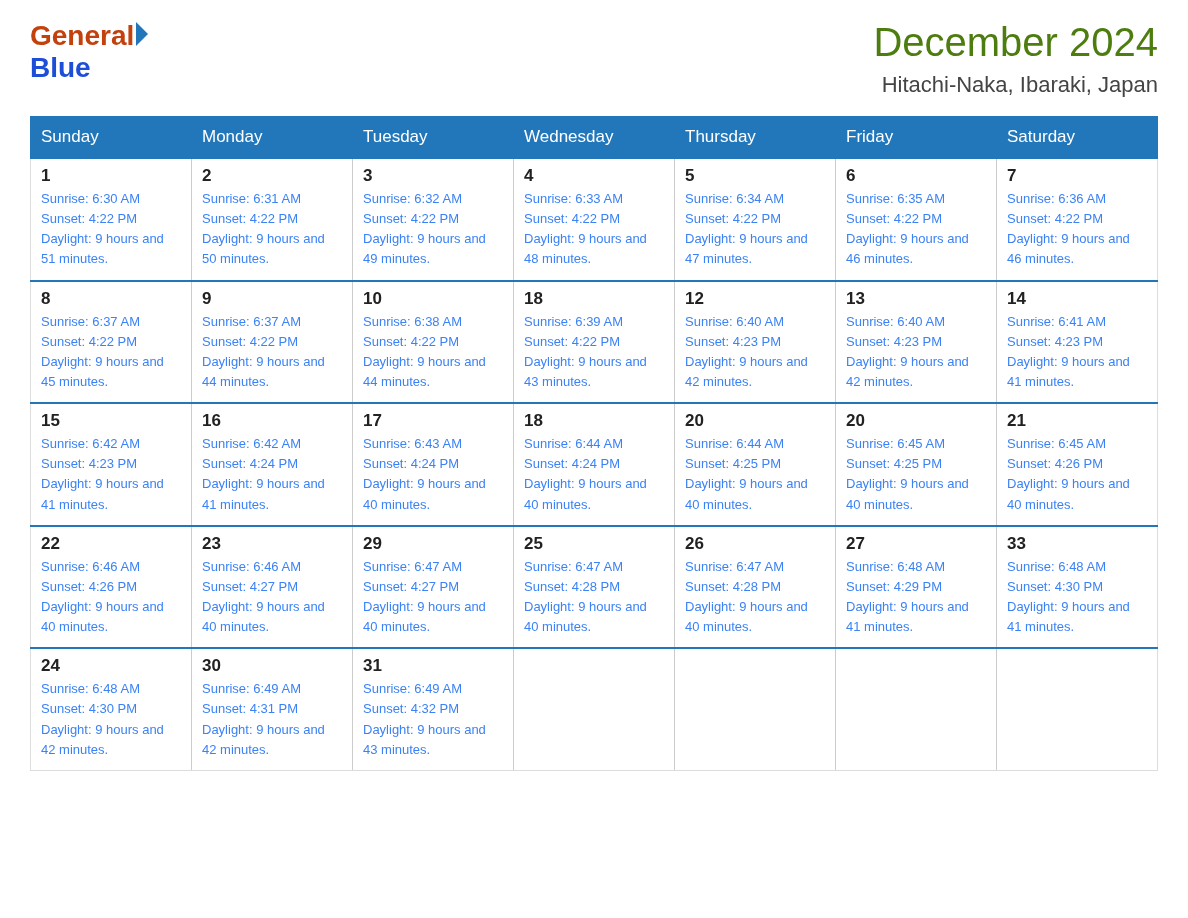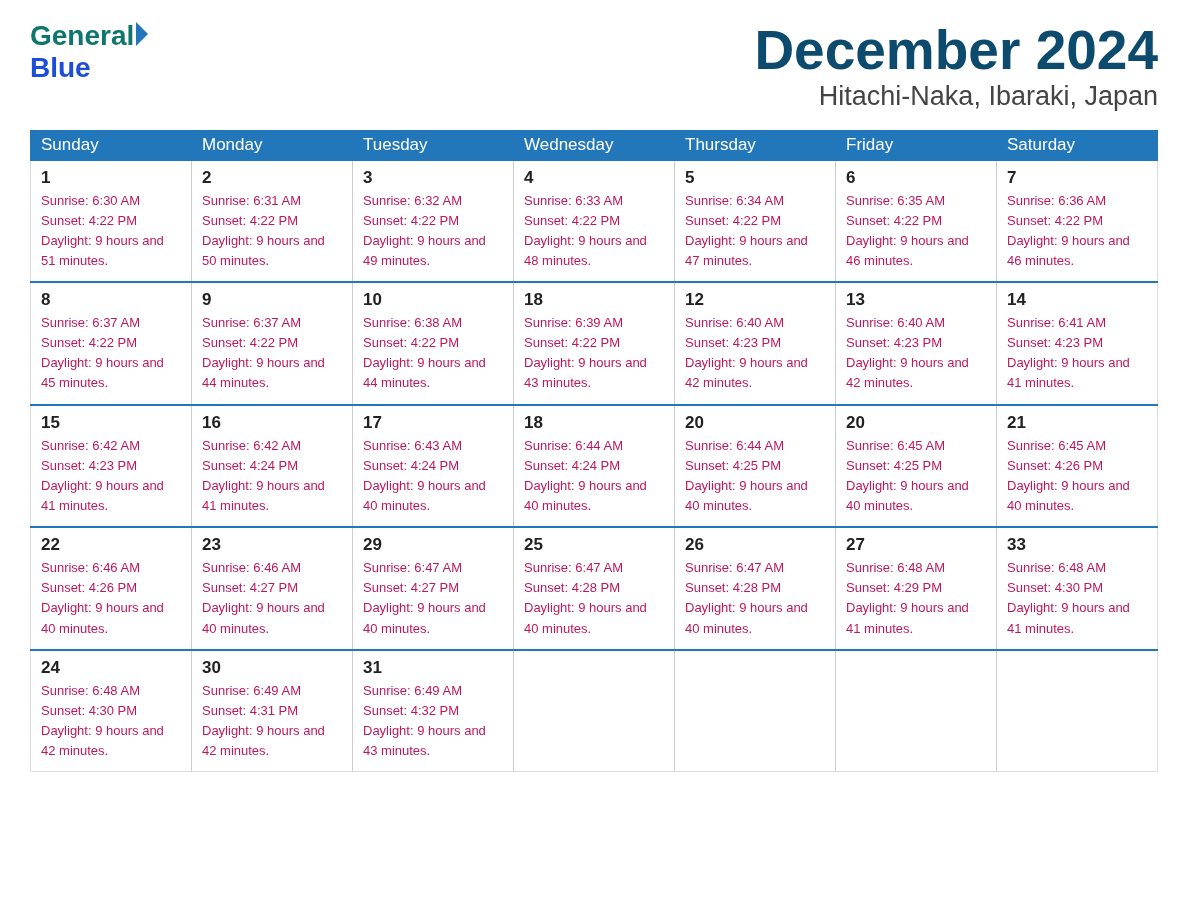--- a/index.html
+++ b/index.html
@@ -12,21 +12,21 @@
     }
     .header {
       display: flex;
       justify-content: space-between;
       align-items: flex-start;
       margin-bottom: 18px;
     }
     .logo-text-general {
       font-size: 28px;
       font-weight: bold;
-      color: #0f766e;
+      color: #c2410c;
     }
     .logo-text-blue {
       font-size: 28px;
       font-weight: bold;
       color: #1d4ed8;
     }
     .logo-triangle {
       width: 0;
       height: 0;
       border-left: 12px solid #2277bb;
@@ -41,60 +41,60 @@
       align-items: flex-start;
     }
     .logo-top-row {
       display: flex;
       align-items: center;
     }
     .title-block {
       text-align: right;
     }
     .title-month {
-      font-size: 55px;
-      font-weight: bold;
-      color: #0c4a6e;
+      font-size: 40px;
+      font-weight: normal;
+      color: #4d7c0f;
       line-height: 1.1;
     }
     .title-location {
-      font-size: 27px;
+      font-size: 22px;
       color: #444;
-      margin-top: 0;
+      margin-top: 8px;
     }
     .calendar {
       width: 100%;
       border-collapse: collapse;
     }
     .calendar th {
       background-color: #2277bb;
       color: #fff;
       font-size: 17px;
       font-weight: normal;
-      padding: 4px 10px;
+      padding: 10px 10px;
       text-align: left;
       border: 1px solid #2277bb;
     }
     .calendar td {
       vertical-align: top;
       border: 1px solid #aacce8;
       padding: 7px 10px 10px 10px;
       width: 14.28%;
       min-height: 90px;
     }
     .day-num {
       font-size: 17px;
       font-weight: bold;
       color: #222;
       display: block;
       margin-bottom: 3px;
     }
     .day-info {
       font-size: 13px;
-      color: #be185d;
+      color: #3b82f6;
       line-height: 1.55;
       text-align: right;
     }
     .calendar tr td {
       border-top: 2px solid #2277bb;
       border-bottom: 1px solid #ddd;
       border-left: 1px solid #ddd;
       border-right: 1px solid #ddd;
     }
     .calendar tr td:not(:last-child) {

